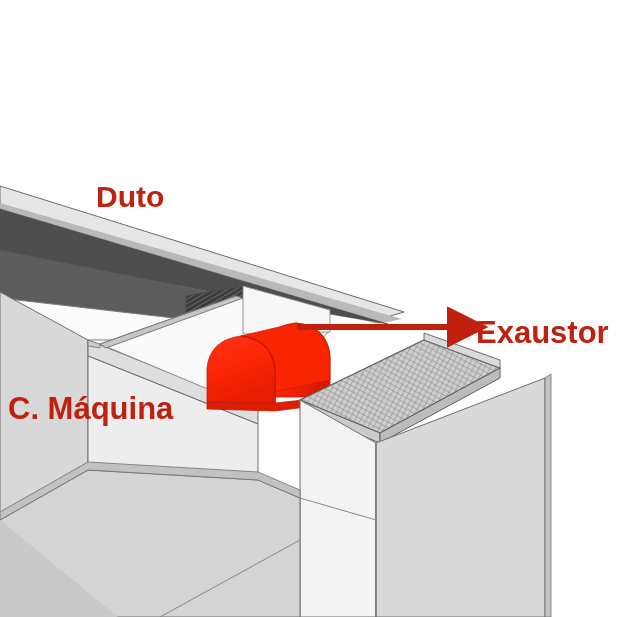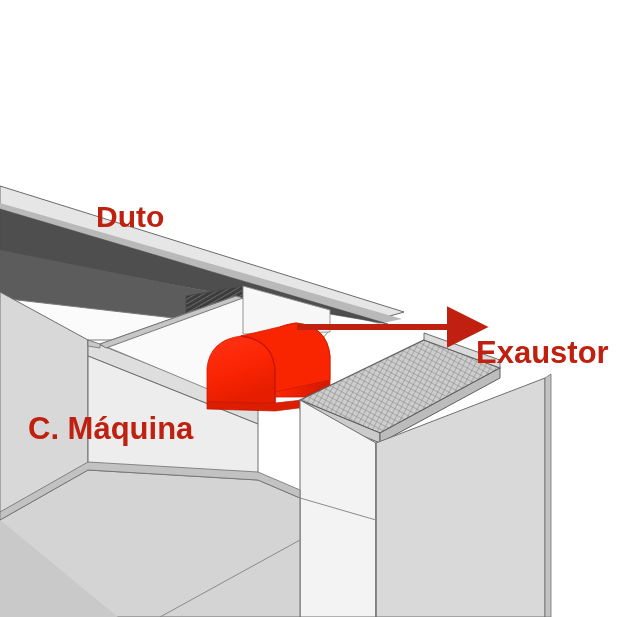--- a/index.html
+++ b/index.html
@@ -23,29 +23,28 @@
     width: 634px;
     height: 617px;
   }
   .anno {
     position: absolute;
     font-family: "Liberation Sans", sans-serif;
     font-weight: bold;
     color: #c0200f;
     white-space: nowrap;
     letter-spacing: 0px;
-    margin-top: 20px;
   }
   #label-duto {
     left: 96px;
     top: 180px;
     font-size: 30px;
   }
   #label-cmaquina {
-    left: 28px;
+    left: 8px;
     top: 391px;
     font-size: 31px;
   }
   #label-exaustor {
     left: 476px;
     top: 315px;
     font-size: 31px;
   }
 </style>
 </head>

